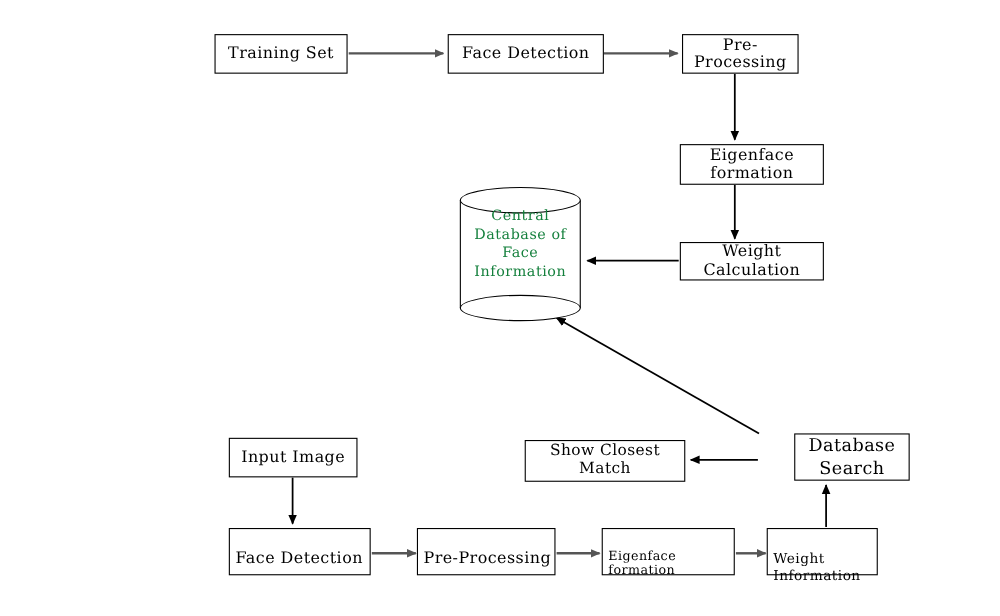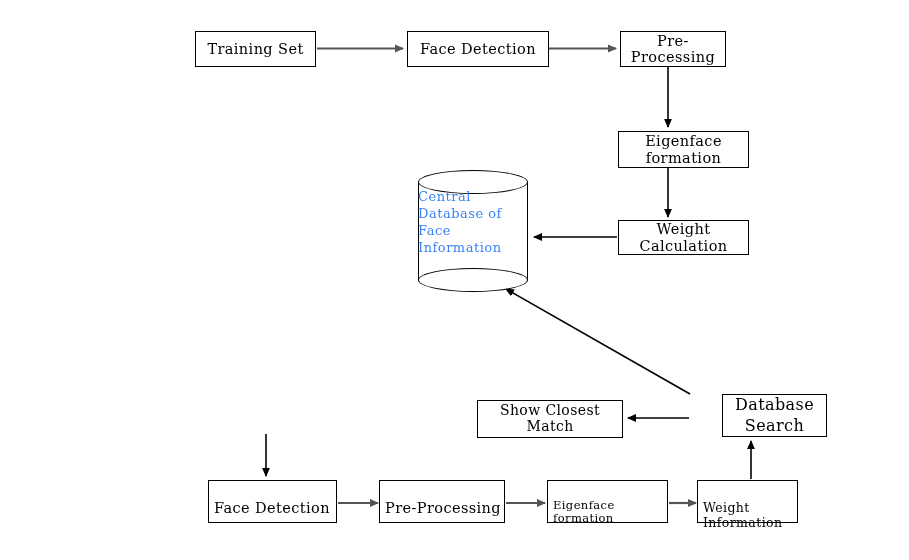--- a/index.html
+++ b/index.html
@@ -59,26 +59,26 @@
     border: 1.6px solid #000;
     border-radius: 50%;
     background: #fff;
   }
   .cyl-top { top: 0; }
   .cyl-bot { bottom: 0; }
   .cyl-label {
     position: absolute;
     left: 0; right: 0;
     top: 18px;
-    text-align: left;
+    text-align: center;
     white-space: pre-line;
     line-height: 1.32;
     font-family: "DejaVu Serif", "Liberation Serif", serif;
     letter-spacing: 0.5px;
-    color: #3b82f6;
+    color: #15803d;
   }
   svg.edges {
     position: absolute;
     left: 0;
     top: 0;
     width: 909px;
     height: 560px;
     overflow: visible;
   }
 </style>
@@ -141,20 +141,23 @@
   <div class="cyl" style="left:418px; top:170px; width:110px; height:122px;">
     <div class="cyl-body"></div>
     <div class="cyl-bot"></div>
     <div class="cyl-top"></div>
     <div class="cyl-label" style="font-size:13px;">Central
 Database of
 Face
 Information</div>
   </div>
 
+  <div class="node center" style="left:208px; top:398px; width:117px; height:36px; font-size:14.5px;">
+    <span>Input Image</span>
+  </div>
 
   <div class="node topleft" style="left:208px; top:480px; width:129px; height:43px; font-size:14.5px; padding:3px 0 0 5px;">
     <span>Face Detection</span>
   </div>
 
   <div class="node topleft" style="left:379px; top:480px; width:126px; height:43px; font-size:14.5px; padding:3px 0 0 5px;">
     <span>Pre-Processing</span>
   </div>
 
   <div class="node topleft" style="left:547px; top:480px; width:121px; height:43px; font-size:11.5px; padding:5px 0 0 5px;">

